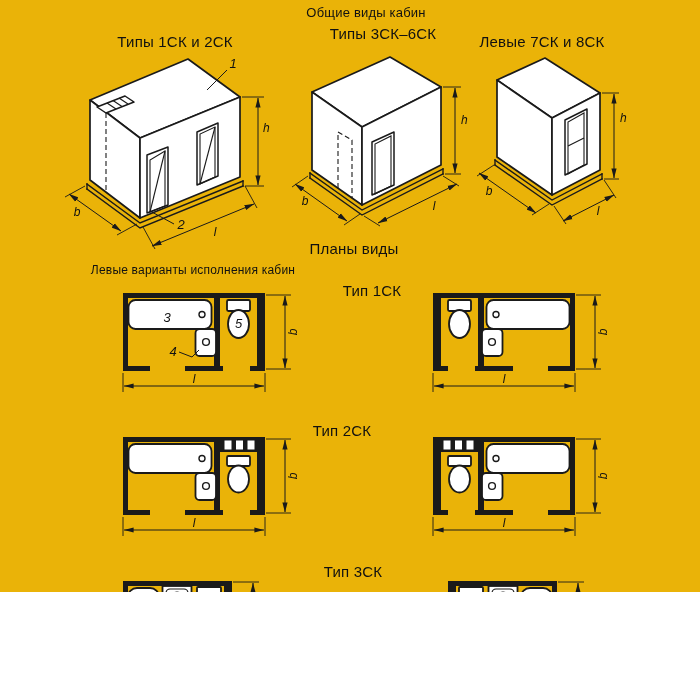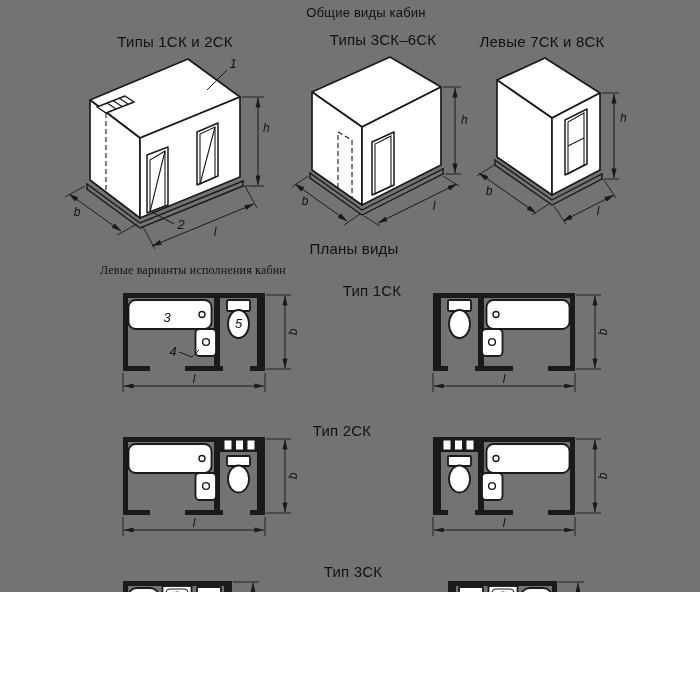--- a/index.html
+++ b/index.html
@@ -1,21 +1,21 @@
 <!DOCTYPE html>
 <html><head>
 <meta charset="utf-8">
 <style>
   html,body{margin:0;padding:0;background:#fff;}
-  #canvas{position:relative;width:700px;height:592px;background:#737373;overflow:hidden;
+  #canvas{position:relative;width:700px;height:592px;background:#eab308;overflow:hidden;
           font-family:"Liberation Sans",sans-serif;}
   .cap{position:absolute;transform:translateX(-50%);font-size:15px;color:#111;
        white-space:nowrap;letter-spacing:.2px;}
   .cap.title{font-size:13px;}
-  .cap.sub{font-size:12px;font-family:Liberation Serif, serif;}
+  .cap.sub{font-size:12px;}
   svg.fig{position:absolute;overflow:visible;}
   
   .w{fill:#1a1a1a;stroke:none;}
   .face{fill:#fff;stroke:#1a1a1a;stroke-width:1.7;stroke-linejoin:round;}
   .e{fill:none;stroke:#1a1a1a;stroke-width:1.4;stroke-linecap:square;}
   .f{fill:#fff;stroke:#1a1a1a;stroke-width:1.8;}
   .fc{fill:#fff;stroke:#1a1a1a;stroke-width:1.4;}
   .fthin{fill:none;stroke:#1a1a1a;stroke-width:1.1;}
   .fthin2{fill:#fff;stroke:#1a1a1a;stroke-width:1.5;stroke-linejoin:round;}
   .dash{fill:none;stroke:#1a1a1a;stroke-width:1.1;stroke-dasharray:5 3;}
@@ -84,21 +84,21 @@
       <rect class="f" x="87" y="12" width="24" height="9" rx="1"></rect>
       <ellipse class="f" cx="99" cy="35" rx="10.5" ry="13.5"></ellipse>
     </g>
   </defs>
 </svg>
 
 <div id="canvas">
 
   <div class="cap title" style="left:366px;top:5px">Общие виды кабин</div>
   <div class="cap" style="left:175px;top:33px">Типы 1СК и 2СК</div>
-  <div class="cap" style="left:383px;top:31px">Типы 3СК–6СК</div>
+  <div class="cap" style="left:383px;top:25px">Типы 3СК–6СК</div>
   <div class="cap" style="left:542px;top:33px">Левые 7СК и 8СК</div>
 
   <svg class="fig" style="left:55px;top:50px" width="230" height="205" viewBox="0 0 230 205">
     <polygon class="face" points="35,50 133,9 185,47 85,88"></polygon>
     <polygon class="face" points="35,50 85,88 85,168 35,130"></polygon>
     <polygon class="face" points="85,88 185,47 185,127 85,168"></polygon>
     <polyline class="e" points="32,134 85,173 188,131"></polyline>
     <polyline class="e" points="32,139 85,178 188,136"></polyline>
     <line class="e" x1="32" y1="134" x2="32" y2="139"></line>
     <line class="e" x1="188" y1="131" x2="188" y2="136"></line>

